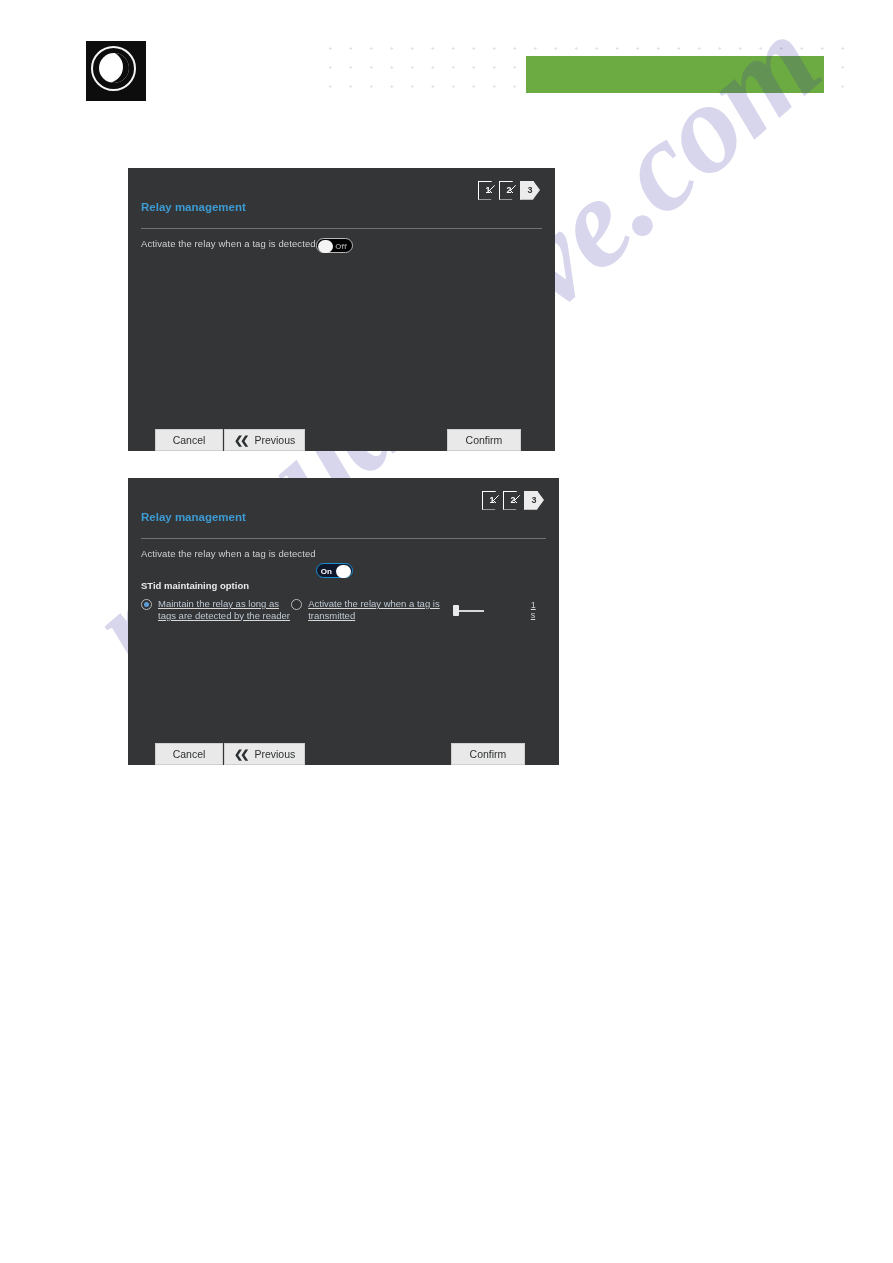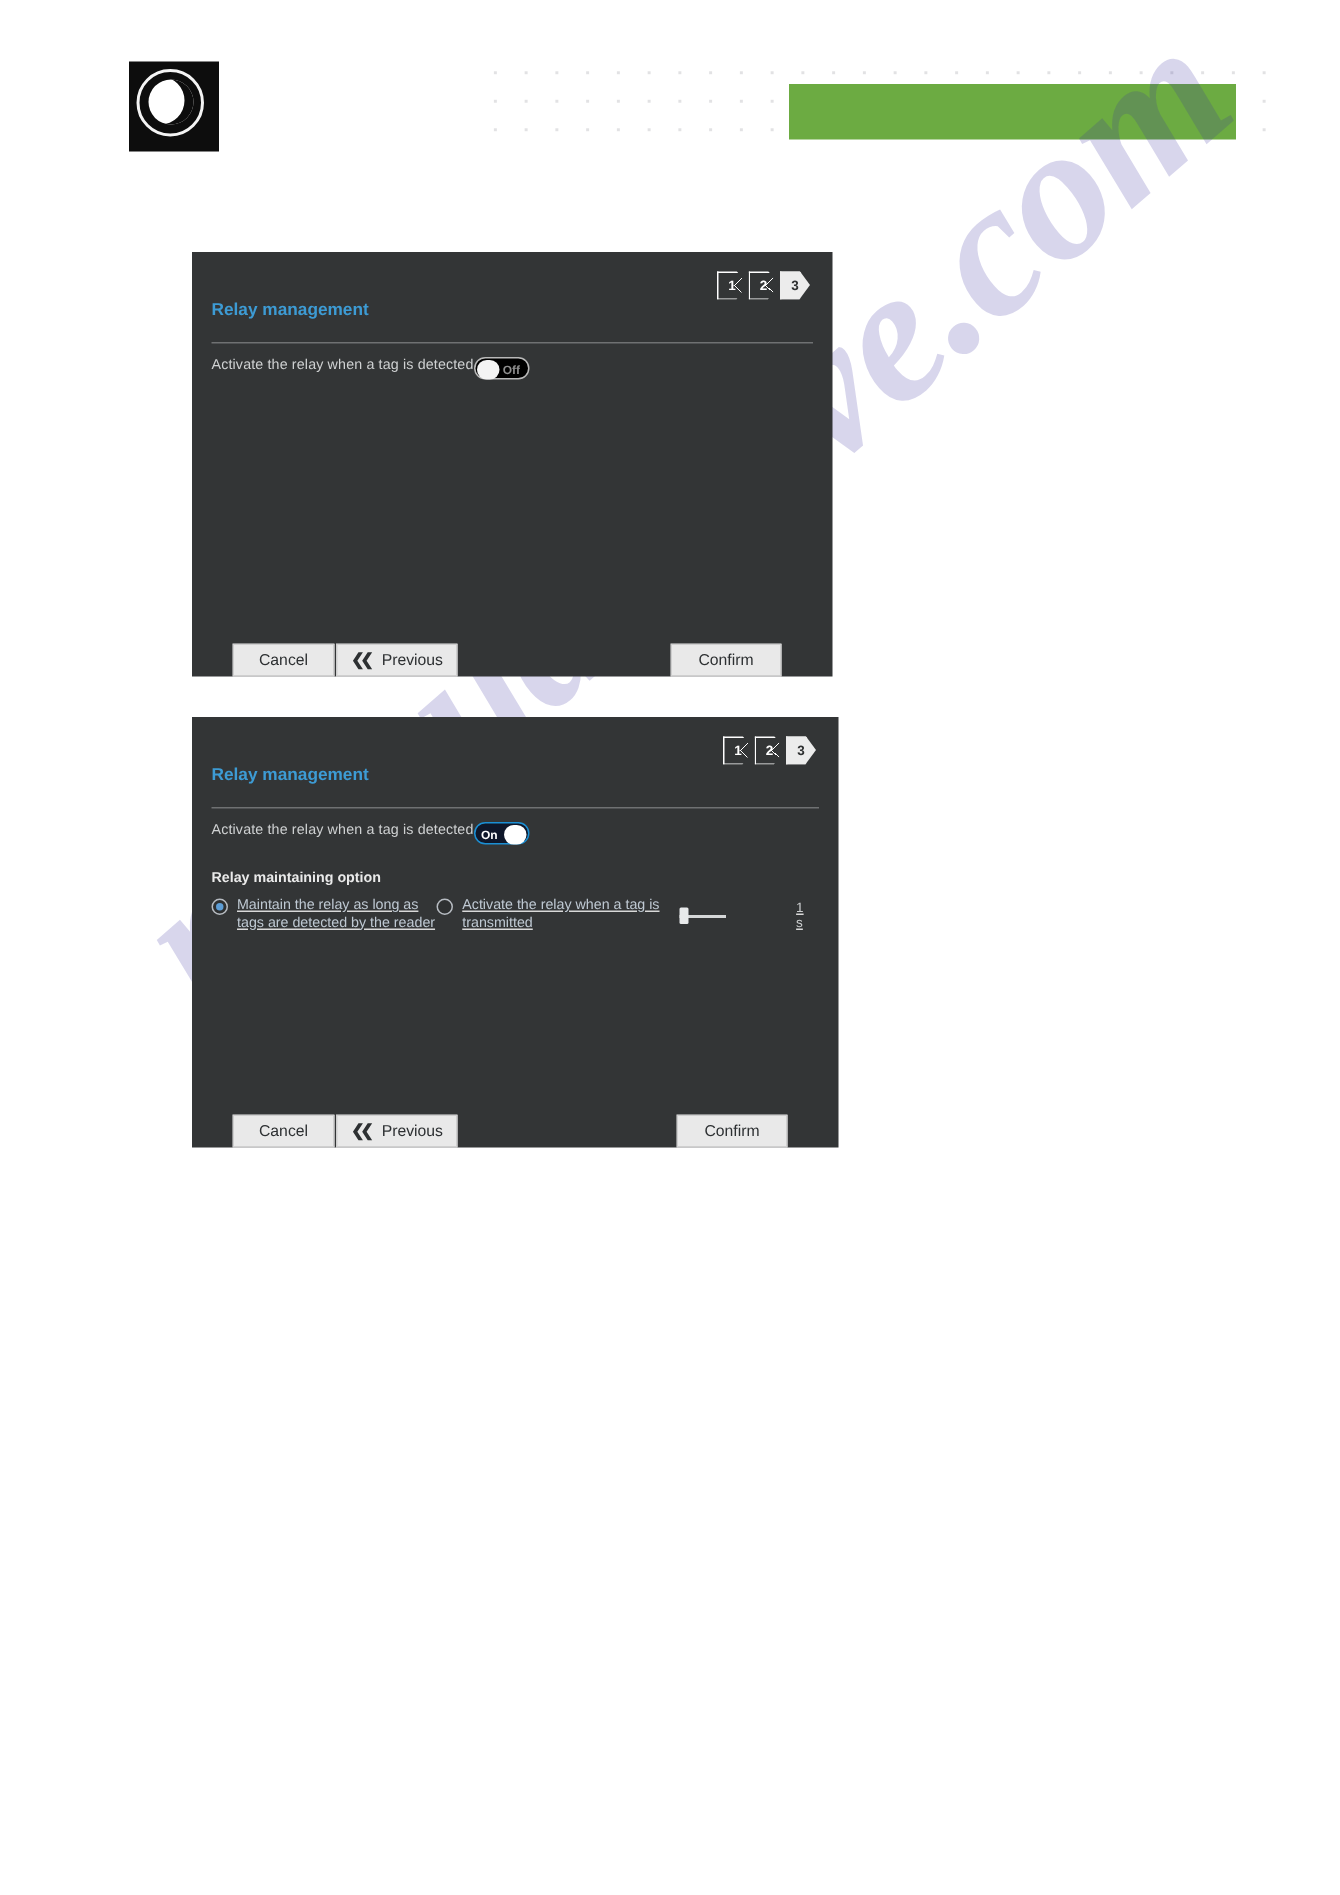--- a/index.html
+++ b/index.html
@@ -206,20 +206,21 @@
   .toggle.off {
     background: #000000;
     border: 1px solid #b9b9b9;
     text-decoration: underline;
   }
   .toggle.off .knob { left: 1px; background: #f4f4f4; }
   .toggle.off .state { right: 5px; color: #8f8f8f; }
   .toggle.on {
     background: #0f172a;
     border: 1px solid #1b8fd4;
+    margin-top: 15px;
   }
   .toggle.on .knob { right: 1px; }
   .toggle.on .state { left: 4px; color: #ffffff; }
 
   
   .option-group {
     position: absolute;
     left: 13px; top: 102px;
     width: 400px;
   }
@@ -401,21 +402,21 @@
 
   <div class="relay-row">
     <span class="relay-label">Activate the relay when a tag is detected</span>
     <div class="toggle on">
       <span class="state">On</span>
       <span class="knob"></span>
     </div>
   </div>
 
   <div class="option-group">
-    <div class="option-group-title">Relay maintaining option</div>
+    <div class="option-group-title">STid maintaining option</div>
     <div class="option-row">
 
       <label class="radio-option first">
         <span class="radio checked"></span>
         <span class="radio-label">Maintain the relay as long as tags are detected by the reader</span>
       </label>
 
       <label class="radio-option">
         <span class="radio"></span>
         <span class="radio-label">Activate the relay  when a tag is transmitted</span>

